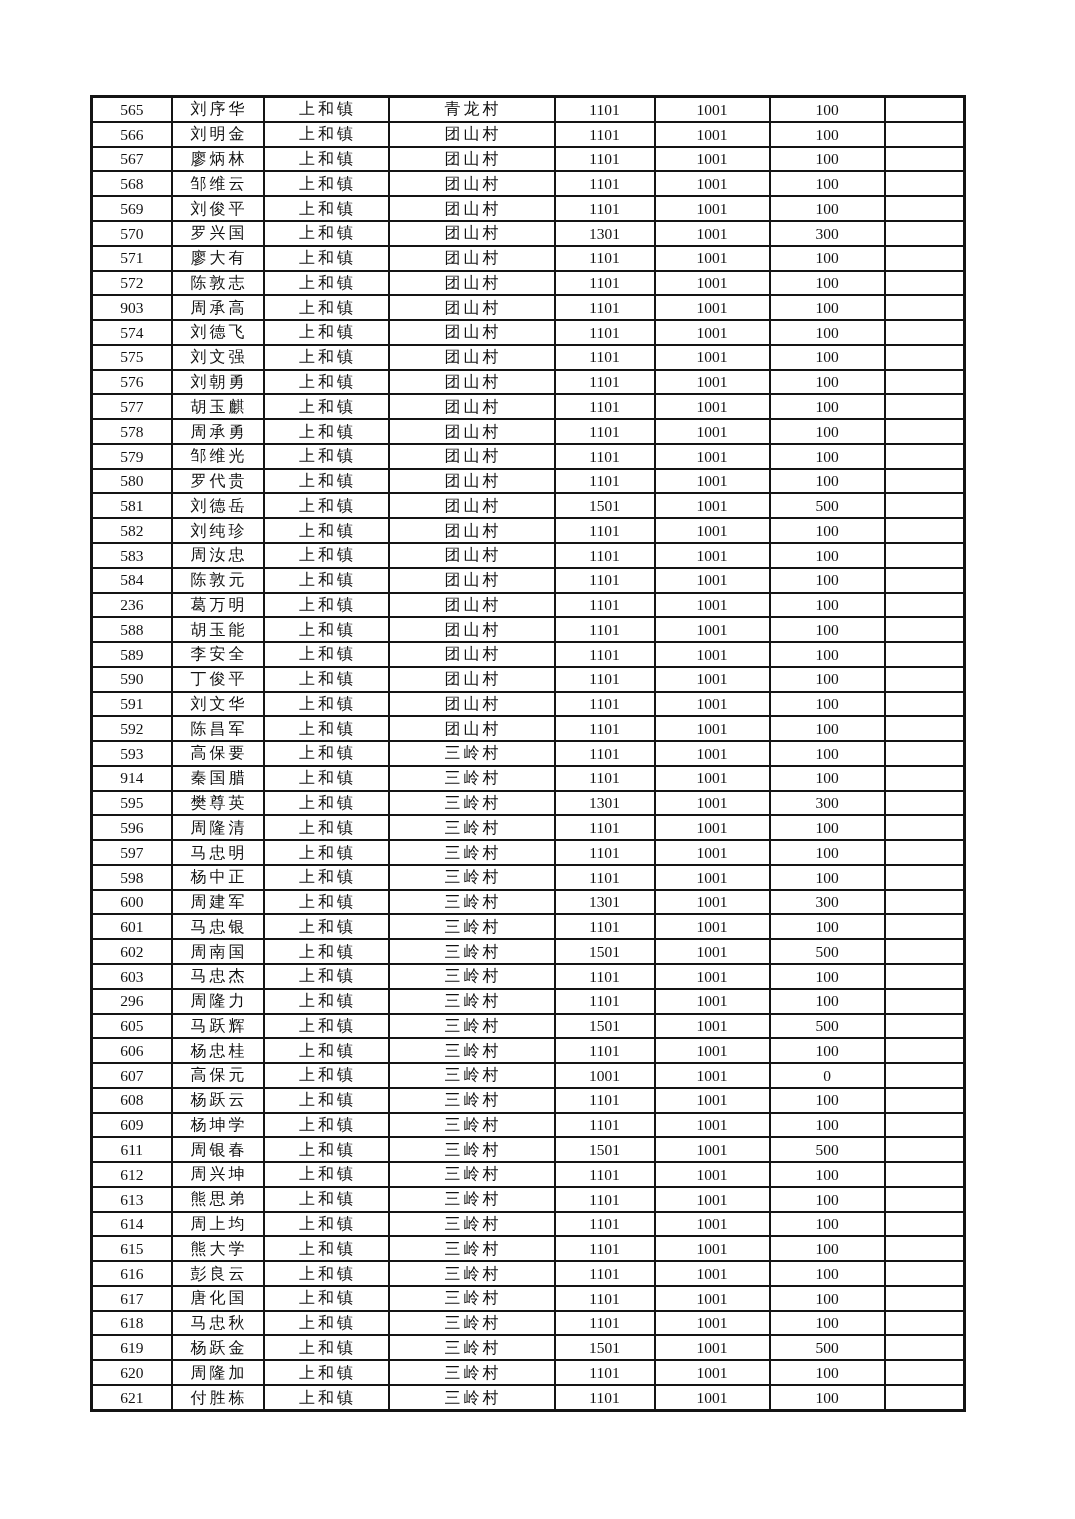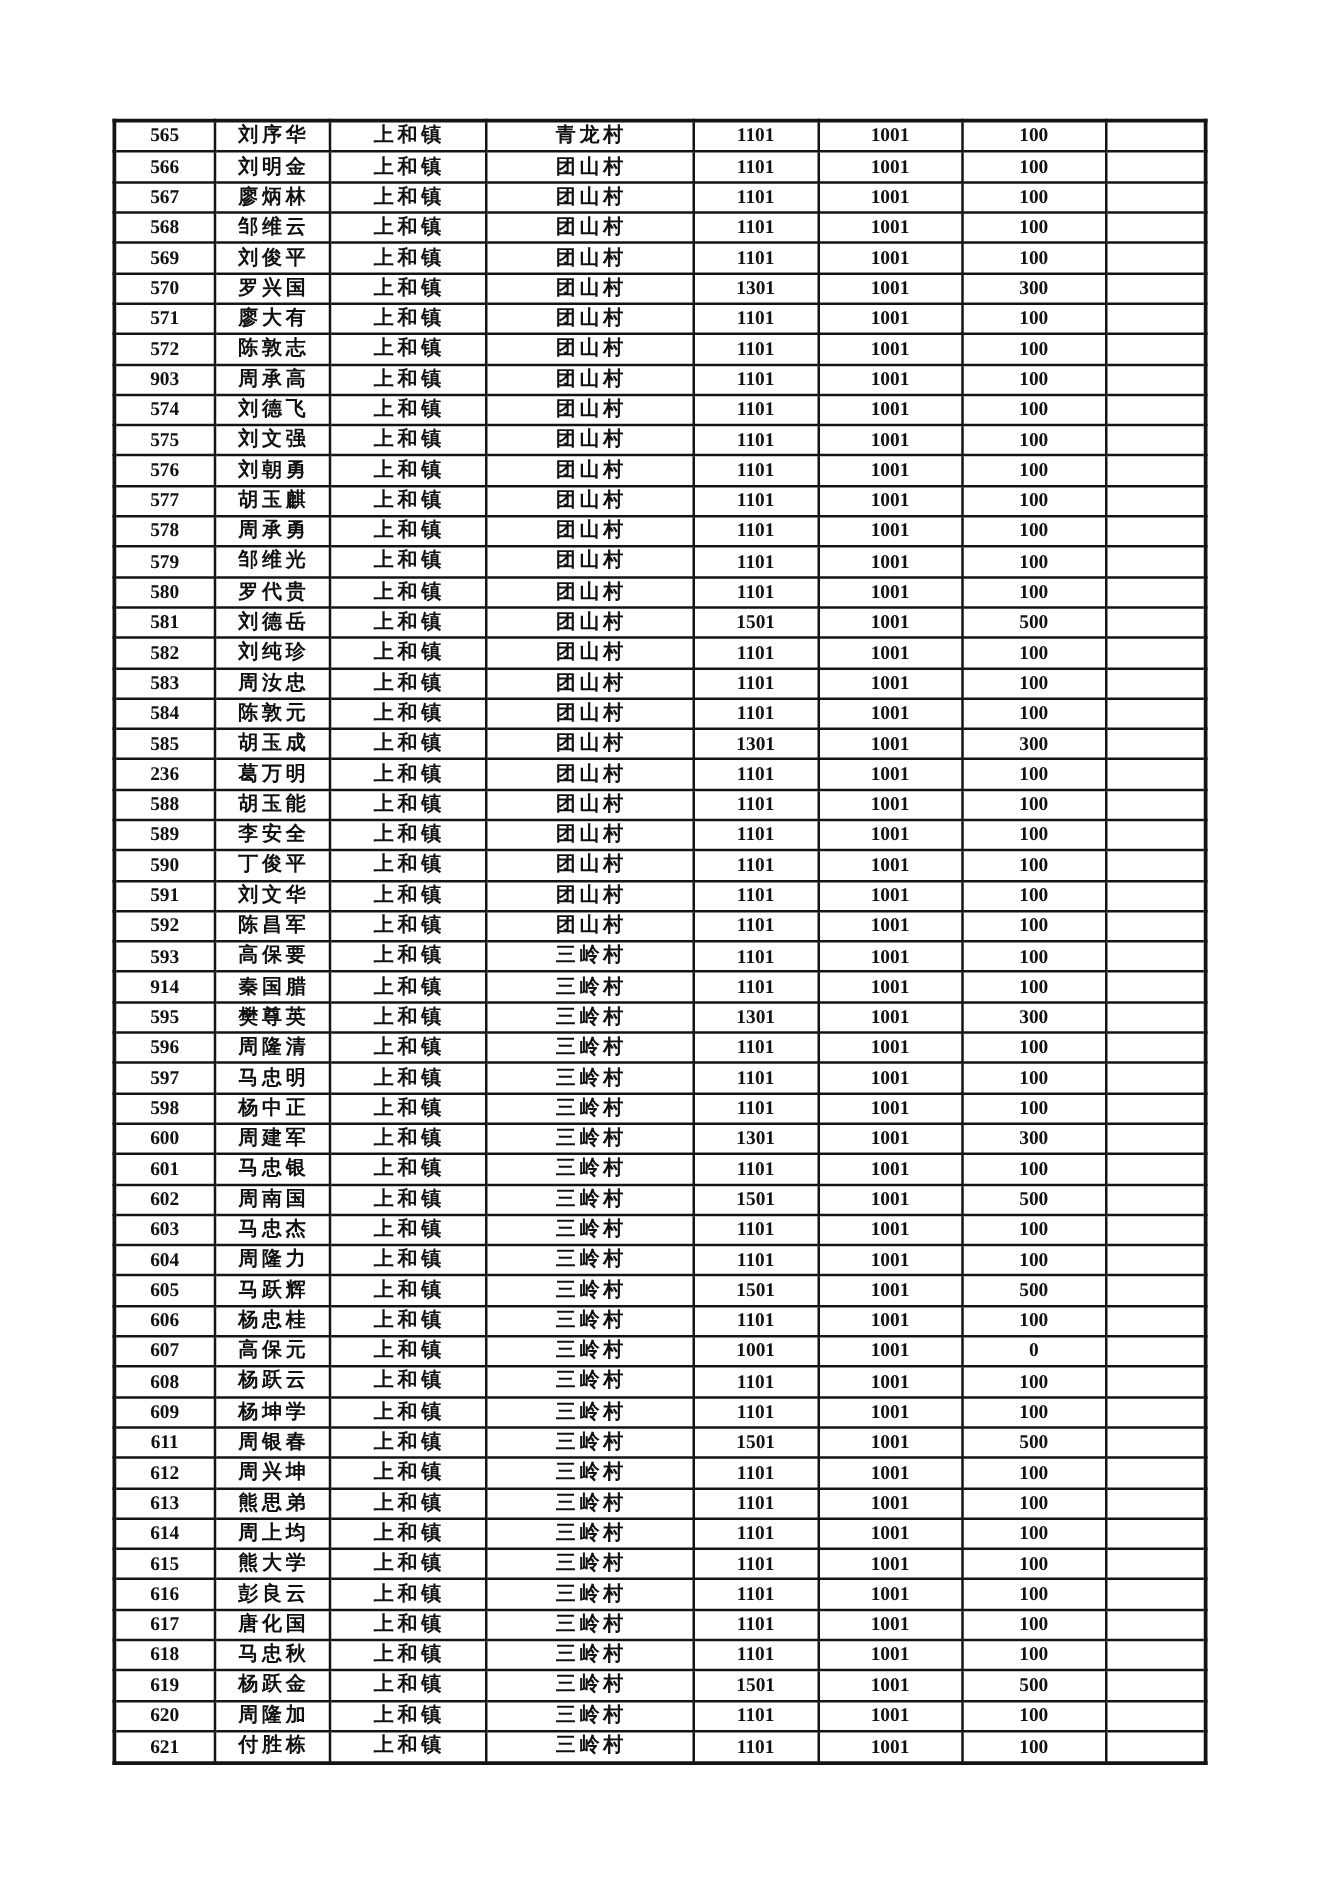--- a/index.html
+++ b/index.html
@@ -12,21 +12,20 @@
     background: #ffffff;
     font-family: "Liberation Serif", "DejaVu Serif", serif;
     position: relative;
   }
   .sheet {
     position: absolute;
     left: 0; top: 0;
     width: 864px;
     height: 1519px;
     background: #ffffff;
-    font-weight: bold;
   }
   table.roster {
     position: absolute;
     left: 90px;
     top: 95px;
     width: 873px;
     height: 1317px;
     border-collapse: collapse;
     table-layout: fixed;
     border: 3px solid #141414;
@@ -262,30 +261,20 @@
           <td>584</td>
           <td>陈敦元</td>
           <td>上和镇</td>
           <td>团山村</td>
           <td>1101</td>
           <td>1001</td>
           <td>100</td>
           <td></td>
         </tr>
         <tr>
-          <td>585</td>
-          <td>胡玉成</td>
-          <td>上和镇</td>
-          <td>团山村</td>
-          <td>1301</td>
-          <td>1001</td>
-          <td>300</td>
-          <td></td>
-        </tr>
-        <tr>
           <td>236</td>
           <td>葛万明</td>
           <td>上和镇</td>
           <td>团山村</td>
           <td>1101</td>
           <td>1001</td>
           <td>100</td>
           <td></td>
         </tr>
         <tr>
@@ -432,21 +421,21 @@
           <td>603</td>
           <td>马忠杰</td>
           <td>上和镇</td>
           <td>三岭村</td>
           <td>1101</td>
           <td>1001</td>
           <td>100</td>
           <td></td>
         </tr>
         <tr>
-          <td>604</td>
+          <td>296</td>
           <td>周隆力</td>
           <td>上和镇</td>
           <td>三岭村</td>
           <td>1101</td>
           <td>1001</td>
           <td>100</td>
           <td></td>
         </tr>
         <tr>
           <td>605</td>

